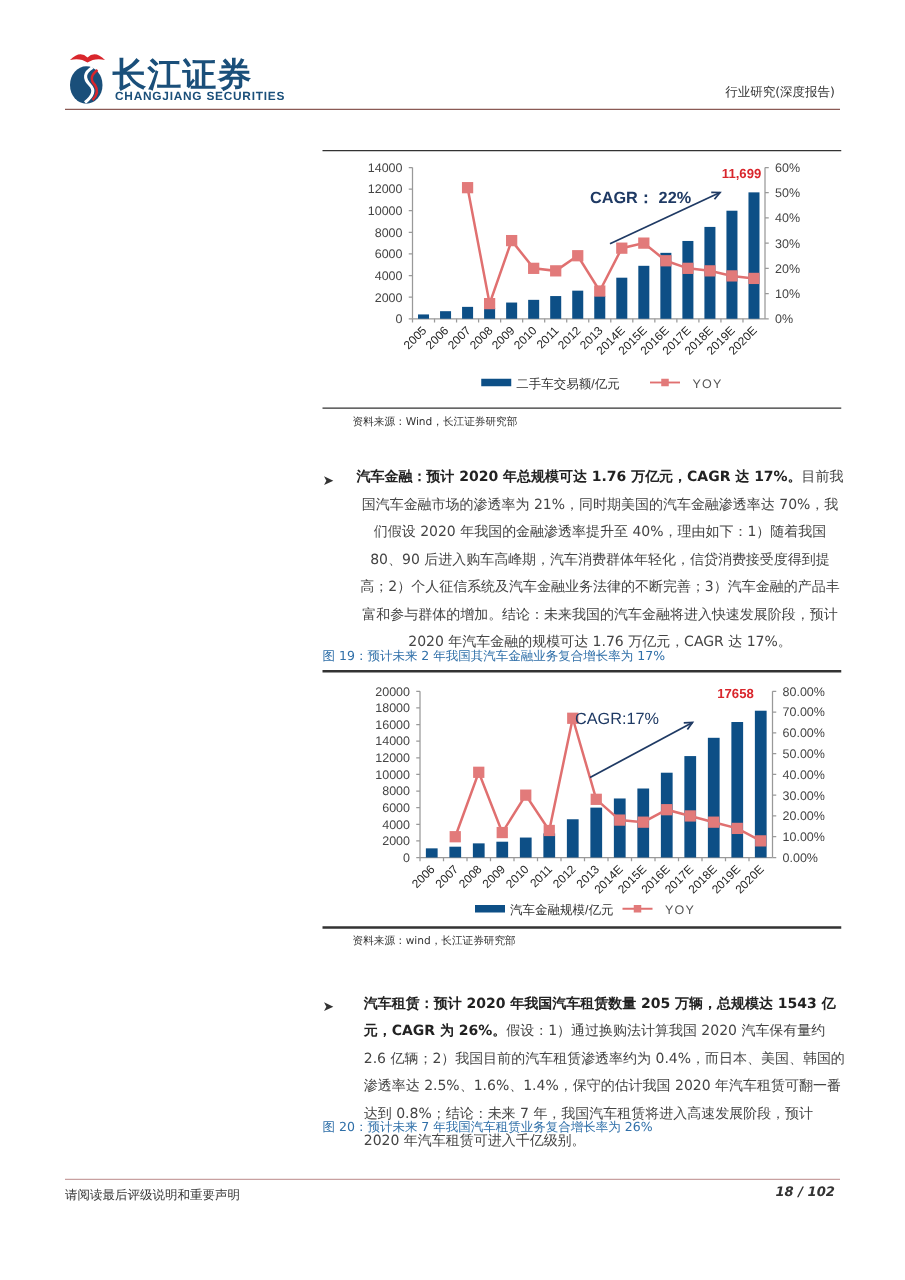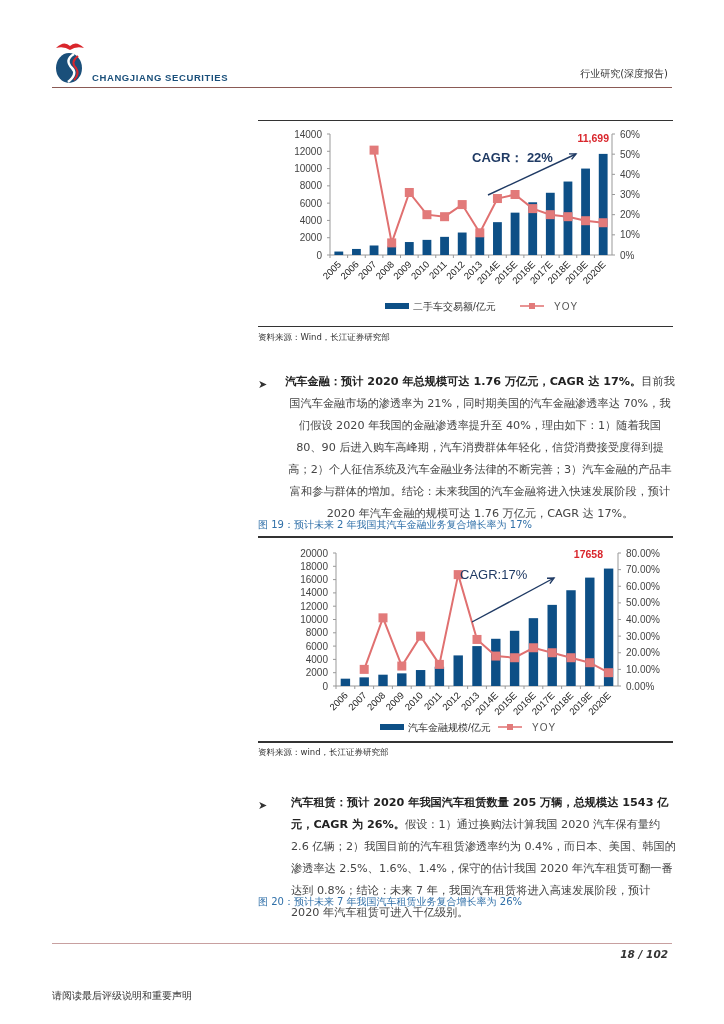--- a/index.html
+++ b/index.html
@@ -5,39 +5,40 @@
   html, body { margin:0; padding:0; background:#fff; }
   body { width:724px; height:1024px; position:relative; overflow:hidden;
          font-family:"DejaVu Sans", "Liberation Sans", sans-serif; color:#333; }
   .abs { position:absolute; }
   .logo-cn { font-family:"DejaVu Serif", serif; font-weight:bold; color:#1a4f7a; font-size:27px; letter-spacing:1px; }
   .logo-en { font-family:"Liberation Sans", sans-serif; font-weight:bold; color:#1a4f7a; font-size:9.5px; letter-spacing:0.6px; }
   .hdr-right { font-size:10px; color:#333; }
   .hr-brown { height:1px; background:#8a5a55; }
   .hr-black { height:2px; background:#333; }
   .hr-thin { height:1px; background:#333; }
-  .src { font-size:8.5px; color:#333; }
+  .src { font-size:8.5px; color:#333;margin-left:24px; }
   .para { font-size:11.2px; line-height:22px; color:#444; }
   .para b { color:#222; }
   .bullet { font-size:11px; color:#333; }
   .fig-cap { font-size:10px; color:#2f6fa8; }
-  .footer-left { font-size:10px; color:#333;margin-top:40px; }
+  .footer-left { font-size:10px; color:#333; }
   .footer-right { font-size:10.5px; font-weight:bold; color:#333;font-style:italic; }
   svg text { font-family:"Liberation Sans", sans-serif; }
 </style>
 </head>
 <body>
 
 <div class="abs" style="left:52px;top:38px;width:170px;height:46px;">
   <svg width="36" height="46" viewBox="0 0 36 46" style="position:absolute;left:0;top:0;">
     <path d="M4 10 Q12 2 18 8 Q24 2 32 10 Q24 8 18 12 Q12 8 4 10Z" fill="#d9262c"></path>
     <ellipse cx="17" cy="30" rx="13" ry="15" fill="#1a4f7a"></ellipse>
     <path d="M22 16 Q12 22 20 30 Q26 36 16 44" stroke="#fff" stroke-width="2.5" fill="none"></path>
     <path d="M26 18 Q18 24 24 30 Q28 36 22 42" stroke="#d9262c" stroke-width="2" fill="none"></path>
   </svg>
+  <div class="logo-cn abs" style="left:38px;top:4px;">长江证券</div>
   <div class="logo-en abs" style="left:40px;top:34px;white-space:nowrap;">CHANGJIANG SECURITIES</div>
 </div>
 <div class="abs hdr-right" style="right:56px;top:67px;">行业研究(深度报告)</div>
 <div class="abs hr-brown" style="left:52px;top:87px;width:620px;"></div>
 
 <div class="abs hr-thin" style="left:258px;top:120px;width:415px;"></div>
 <svg class="abs" style="left:250px;top:125px;" width="420" height="195" id="chart1">
     <line x1="80" y1="9" x2="80" y2="130" stroke="#999" stroke-width="1"></line>
     <line x1="362" y1="9" x2="362" y2="130" stroke="#999" stroke-width="1"></line>
     <line x1="80" y1="130" x2="362" y2="130" stroke="#999" stroke-width="1"></line>

